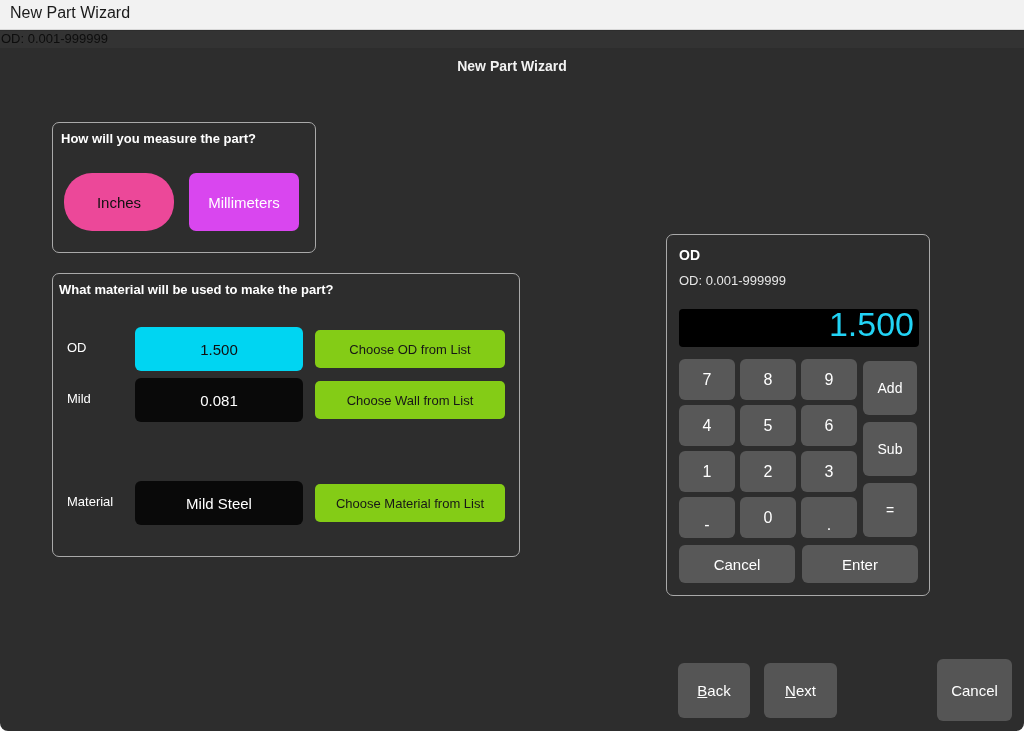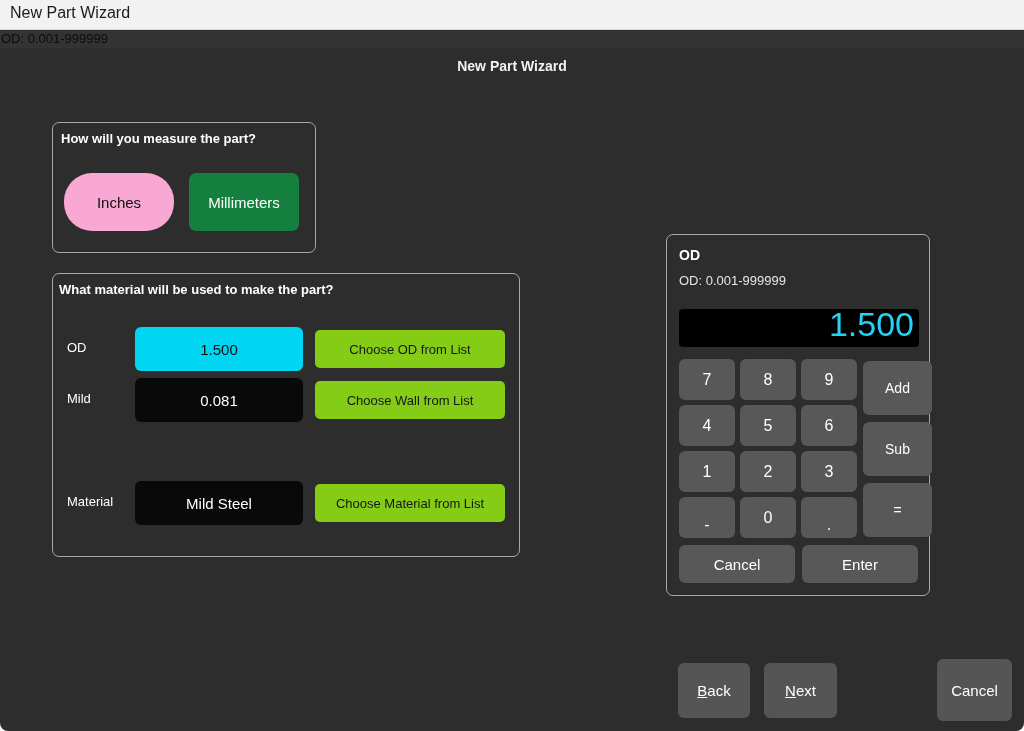--- a/index.html
+++ b/index.html
@@ -98,28 +98,28 @@
     border: none;
     border-radius: 7px;
     font-size: 15px;
     font-family: "Liberation Sans", sans-serif;
     cursor: pointer;
     padding: 0;
   }
   #unit-inches {
     left: 11px;
     width: 110px;
-    background: #f9a8d4;
+    background: #ec4899;
     color: #101010;
     border-radius: 28px;
   }
   #unit-millimeters {
     left: 136px;
     width: 110px;
-    background: #15803d;
+    background: #d946ef;
     color: #ffffff;
   }
 
   
   #material-panel {
     left: 52px; top: 273px;
     width: 468px; height: 284px;
   }
   #material-panel-title { left: 6px; top: 8px; }
 
@@ -214,21 +214,21 @@
     border-radius: 6px;
     background: #585858;
     color: #ffffff;
     font-size: 16px;
     font-family: "Liberation Sans", sans-serif;
     cursor: pointer;
     padding: 0;
     line-height: 1;
   }
   .key.num  { width: 56px; height: 41px; }
-  .key.op   { width: 69px; height: 54px; font-size: 14px; }
+  .key.op   { width: 54px; height: 54px; font-size: 14px; }
   .key.wide { width: 116px; height: 38px; font-size: 15px; }
   .key.lowglyph { padding-top: 14px; vertical-align: bottom; }
 
   
   .nav-btn {
     position: absolute;
     border: none;
     border-radius: 6px;
     background: #555555;
     color: #ffffff;

